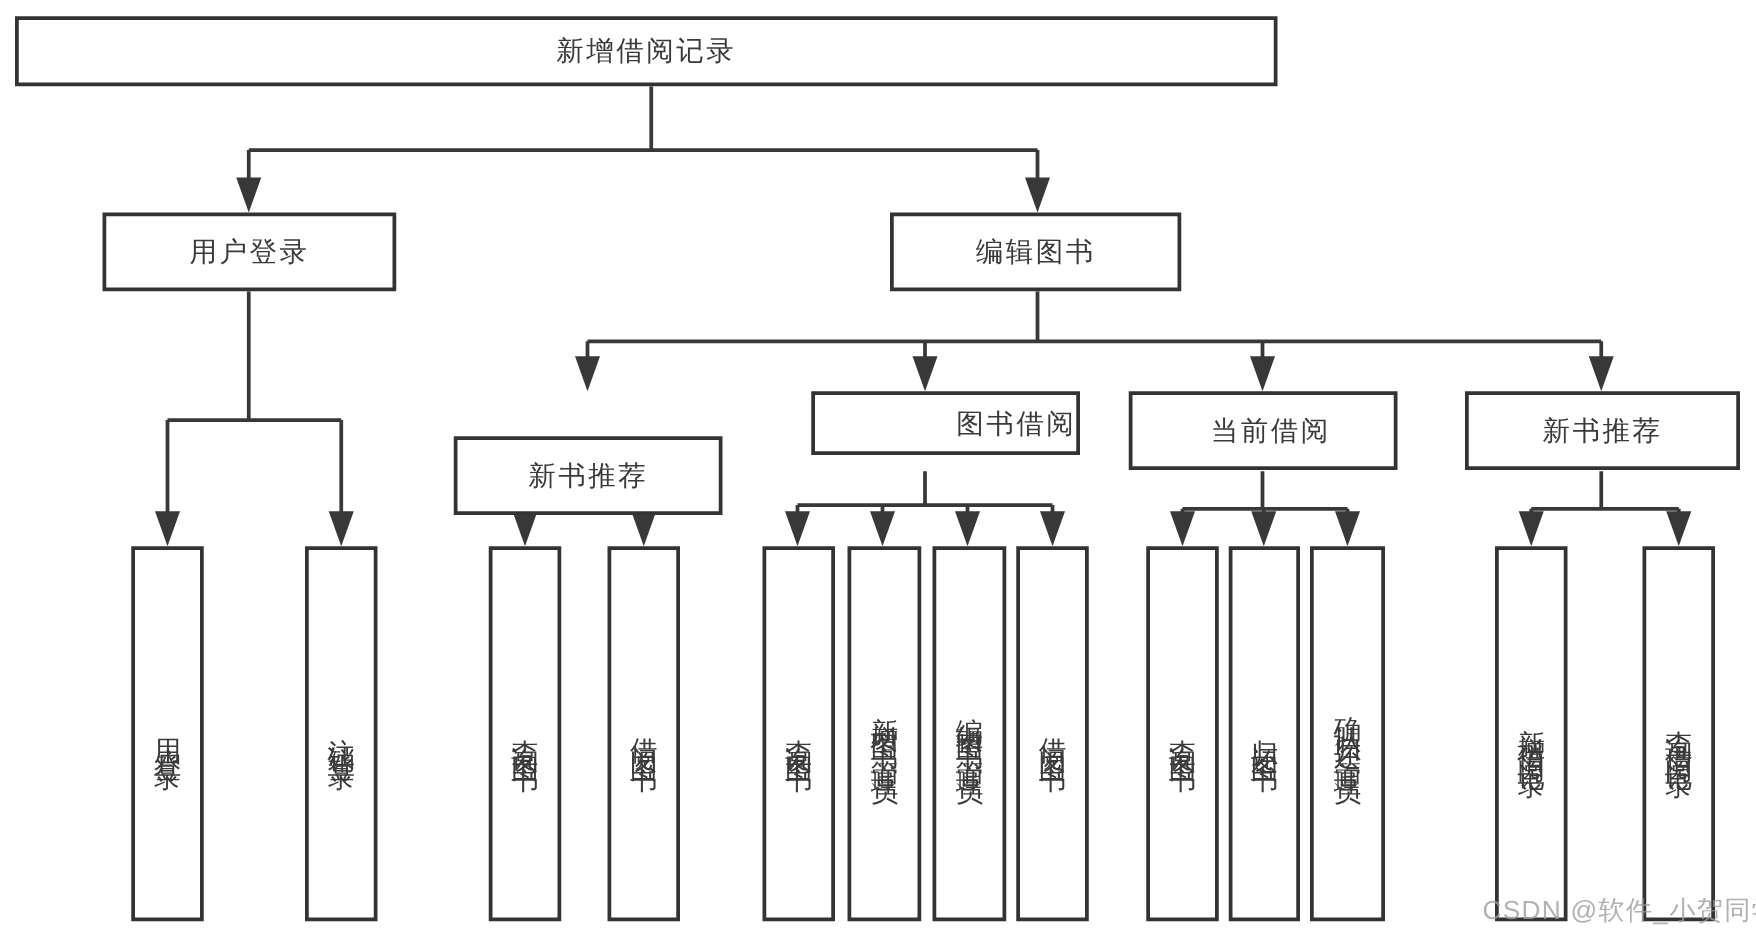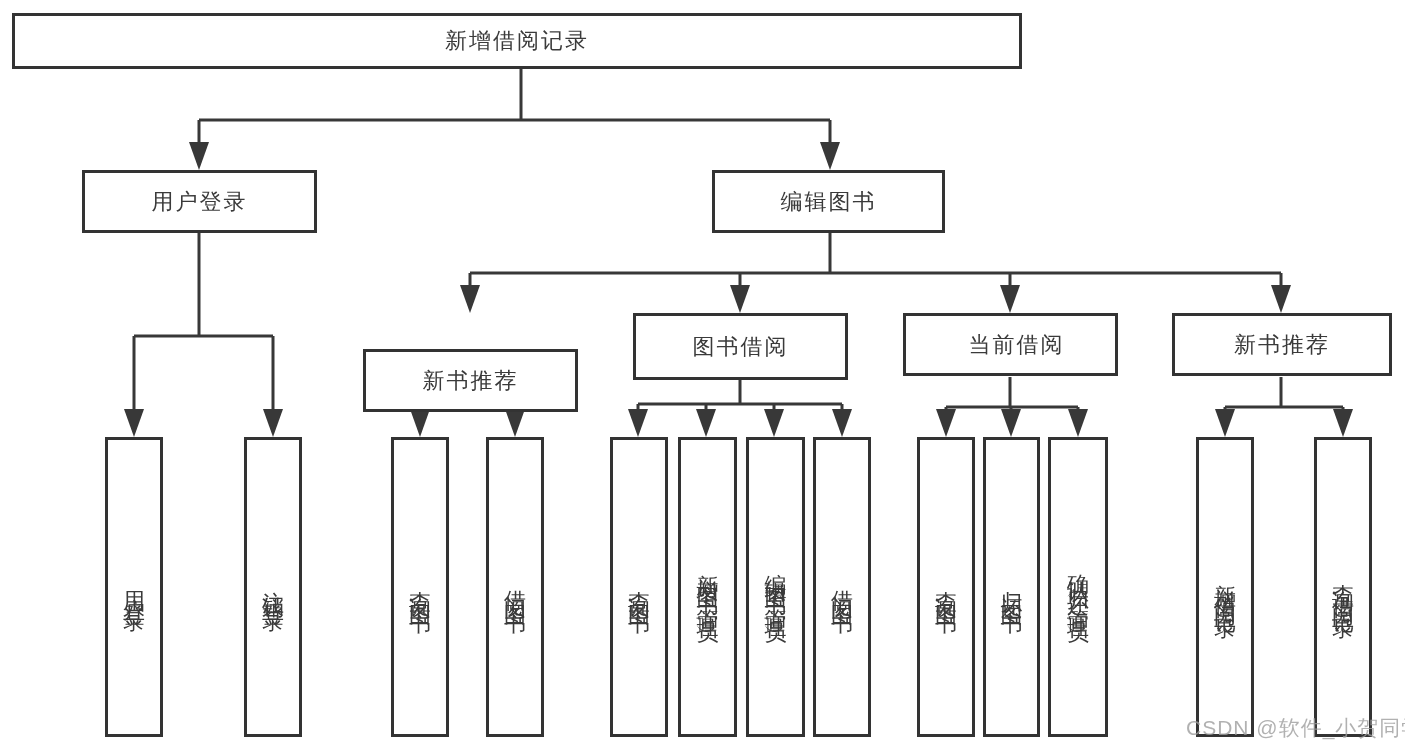--- a/index.html
+++ b/index.html
@@ -112,21 +112,21 @@
   <div class="node h-node" style="left:82px; top:170px; width:235px; height:63px;">
     <span>用户登录</span>
   </div>
   <div class="node h-node" style="left:712px; top:170px; width:233px; height:63px;">
     <span>编辑图书</span>
   </div>
 
   <div class="node h-node" style="left:363px; top:313px; width:215px; height:63px;margin-top:36px;">
     <span>新书推荐</span>
   </div>
-  <div class="node h-node" style="left:633px; top:313px; width:215px; height:67px;">
+  <div class="node h-node" style="left:649px; top:313px; width:215px; height:51px;justify-content:flex-end;">
     <span>图书借阅</span>
   </div>
   <div class="node h-node" style="left:903px; top:313px; width:215px; height:63px;padding-left:12px;">
     <span>当前借阅</span>
   </div>
   <div class="node h-node" style="left:1172px; top:313px; width:220px; height:63px;">
     <span>新书推荐</span>
   </div>
 
   <div class="node v-node" style="left:105px; top:437px; width:58px; height:300px;">

